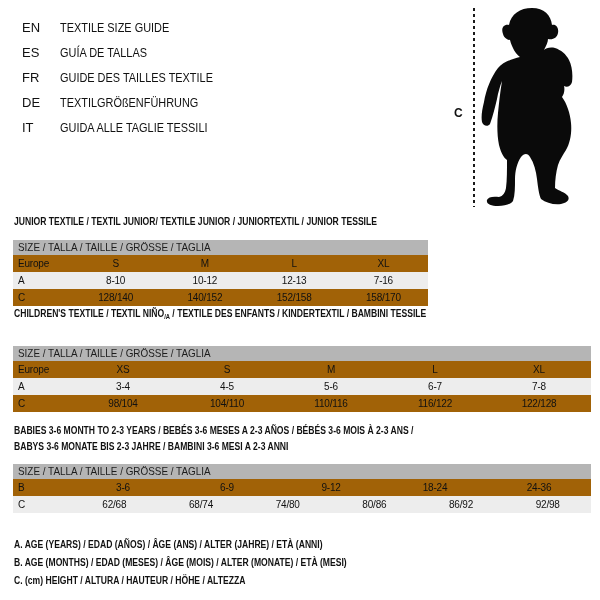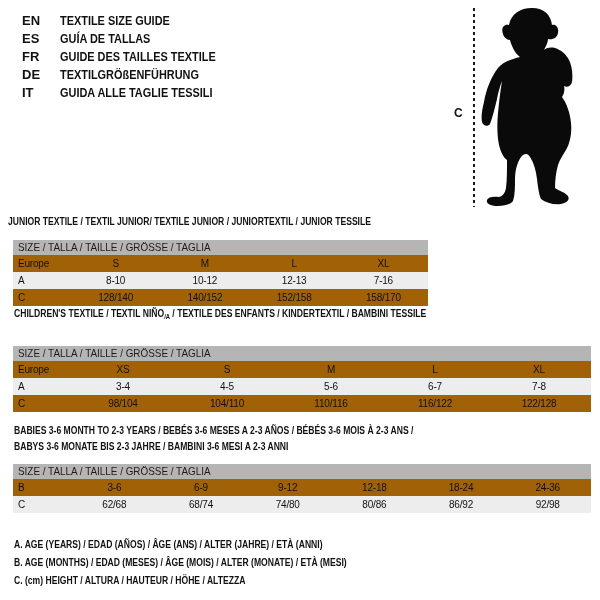--- a/index.html
+++ b/index.html
@@ -13,21 +13,21 @@
   }
   .abs { position:absolute; }
 
   
   .squeeze   { display:inline-block; transform:scaleX(0.78); transform-origin:0 50%; white-space:nowrap; }
   .squeeze85 { display:inline-block; transform:scaleX(0.84); transform-origin:0 50%; white-space:nowrap; }
   .squeeze90 { display:inline-block; transform:scaleX(0.90); transform-origin:0 50%; white-space:nowrap; }
 
   
   .lang-block { left:22px; top:12px; }
-  .lang-row { display:flex; height:18px; line-height:18px; font-weight:bold; font-size:13px; }
+  .lang-row { display:flex; height:18px; line-height:18px; font-weight:normal; font-size:13px;margin-top:7px; }
   .lang-code { width:38px; }
 
   
   .dash-line {
     left:473px; top:8px; width:2px; height:199px;
     background:repeating-linear-gradient(to bottom, #1a1a1a 0 3px, transparent 3px 6px);
   }
   .height-label { left:454px; top:106px; font-size:12px; font-weight:bold; }
   .baby-svg { left:478px; top:5px; }
 
@@ -119,21 +119,21 @@
     C 95 69, 94 61, 91 55
     C 88 49, 83 45, 77 43
     C 72 42, 68 43, 66 45
     C 68 41, 70 37, 70 34
     C 75 35, 79 33, 80 28
     C 81 23, 78 19, 74 20
     C 73 10, 66 3, 54 3
     Z"></path>
 </svg>
 
-<div class="abs sec-title" style="left:8px; top:215px;">
+<div class="abs sec-title" style="left:14px; top:215px;">
   <span class="squeeze">JUNIOR TEXTILE / TEXTIL JUNIOR/ TEXTILE JUNIOR / JUNIORTEXTIL / JUNIOR TESSILE</span>
 </div>
 <div class="abs size-table" style="left:13px; top:240px; width:415px;">
   <div class="tbar">
     <span class="squeeze90">SIZE / TALLA / TAILLE / GRÖSSE / TAGLIA</span>
   </div>
   <div class="trow">
     <div class="tlabel">Europe</div>
     <div class="tcell">S</div>
     <div class="tcell">M</div>
@@ -197,21 +197,20 @@
 </div>
 <div class="abs size-table" style="left:13px; top:464px; width:578px;">
   <div class="tbar">
     <span class="squeeze90">SIZE / TALLA / TAILLE / GRÖSSE / TAGLIA</span>
   </div>
   <div class="trow">
     <div class="tlabel">B</div>
     <div class="tcell">3-6</div>
     <div class="tcell">6-9</div>
     <div class="tcell">9-12</div>
-    <div class="tcell">12-18</div>
     <div class="tcell">18-24</div>
     <div class="tcell">24-36</div>
   </div>
   <div class="trow alt">
     <div class="tlabel">C</div>
     <div class="tcell">62/68</div>
     <div class="tcell">68/74</div>
     <div class="tcell">74/80</div>
     <div class="tcell">80/86</div>
     <div class="tcell">86/92</div>

